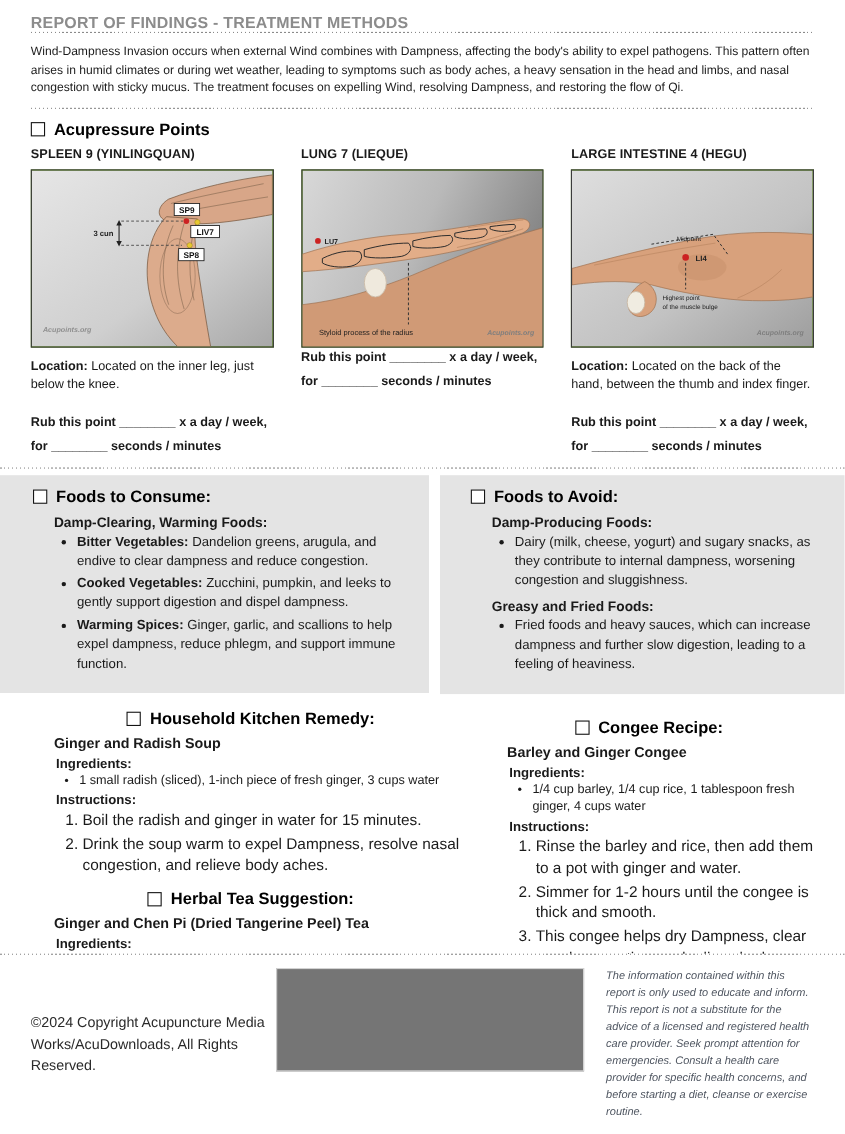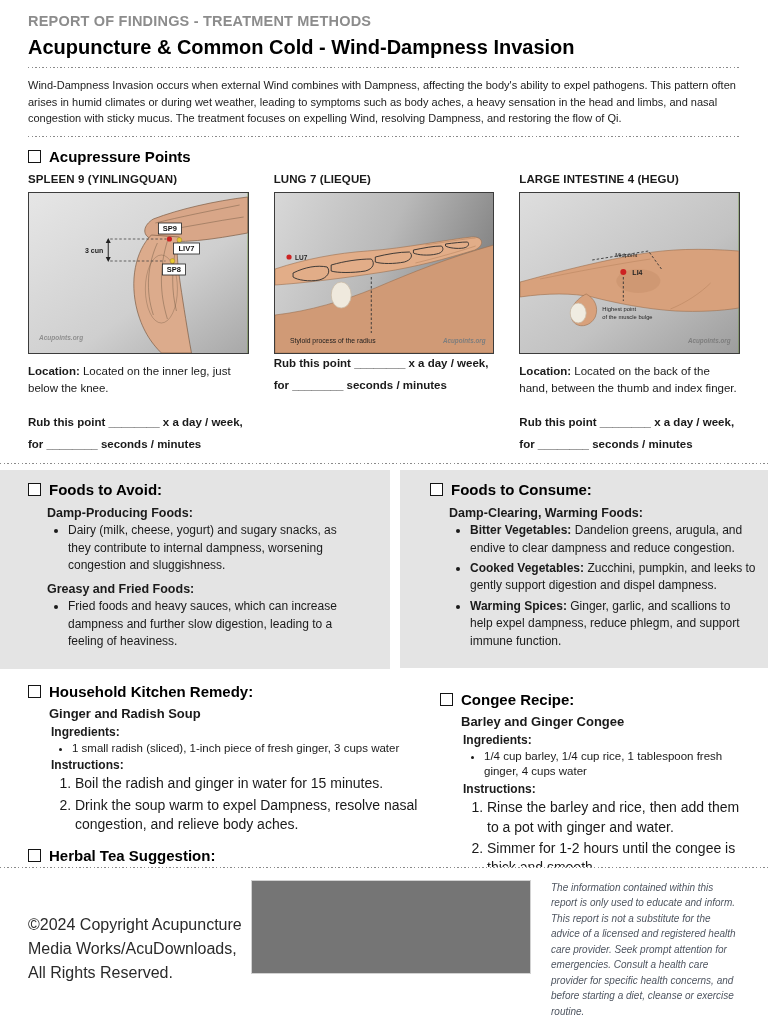--- a/index.html
+++ b/index.html
@@ -26,44 +26,43 @@
   .foods-row{display:grid;grid-template-columns:390px 368px;column-gap:10px;margin-top:5px;align-items:start;}
   .food-box{background:#e4e4e4;}
   .food-box.left{padding:11px 12px 15px 30px;}
   .food-box.right{padding:11px 30px 15px 28px;}
   .food-h{display:flex;align-items:center;}
   .food-sub{font-size:12.5px;font-weight:bold;margin:8px 0 2px 19px;}
   .food-ul{margin:2px 0 0 27px;padding-left:13px;font-size:12px;line-height:1.45;}
   .food-ul li{margin-bottom:3px;}
   .remedies{padding:12px 28px 0;font-size:11.5px;}
   .congee-float{float:right;width:300px;margin:10px 0 4px 12px;}
-  .rem-h{display:flex;align-items:center;}
+  .rem-h{display:flex;align-items:center;justify-content:center;}
   .recipe-name{font-size:13px;font-weight:bold;margin:6px 0 4px 21px;}
   .ing-label{font-size:12px;font-weight:bold;margin-left:23px;margin-top:2px;}
   .ing-ul{margin:2px 0 2px 32px;padding-left:12px;font-size:11.5px;line-height:1.38;}
   .ins-ol{margin:2px 0 0 34px;padding-left:13px;font-size:14px;line-height:1.38;}
   .ins-ol li{margin-bottom:2px;}
   .herbal{margin-top:13px;}
   .kitchen{padding-top:2px;}
   .footer-wrap{position:absolute;left:0;right:0;bottom:0;background:#fff;}
   .footer-row{display:flex;align-items:flex-start;padding:11px 28px 12px;}
-  .copyright{width:215px;font-size:16px;line-height:1.5;color:#2a2a2a;align-self:center;}
+  .copyright{width:215px;font-size:13px;line-height:1.5;color:#2a2a2a;align-self:center;}
   .placeholder-box{width:278px;height:92px;background:#757575;border:1px solid #d2d2d2;margin-left:8px;flex:0 0 auto;}
   .disclaimer{flex:1;margin-left:20px;font-size:10px;font-style:italic;color:#4e5560;line-height:1.55;}
   b.lead{font-weight:bold;}
   .wm{font-style:italic;font-weight:bold;}
 </style>
 </head>
 <body>
 
 <div class="page">
 
   <div class="pad">
     <div class="kicker">REPORT OF FINDINGS - TREATMENT METHODS</div>
-    <div class="title">Acupuncture &amp; Common Cold - Wind-Dampness Invasion</div>
   </div>
   <div class="dotted inset"></div>
   <div class="pad">
     <div class="intro">Wind-Dampness Invasion occurs when external Wind combines with Dampness, affecting the body's ability to expel pathogens. This pattern often arises in humid climates or during wet weather, leading to symptoms such as body aches, a heavy sensation in the head and limbs, and nasal congestion with sticky mucus. The treatment focuses on expelling Wind, resolving Dampness, and restoring the flow of Qi.</div>
   </div>
   <div class="dotted inset"></div>
 
   <div class="pad">
     <div class="sec-h acu-h">
       <span class="cb"></span><span>Acupressure Points</span>
@@ -192,44 +191,44 @@
           <b>Location:</b> <span>Located on the back of the hand, between the thumb and index finger.</span>
         </div>
         <div class="rub1">Rub this point ________ x a day / week,</div>
         <div class="rub2">for ________ seconds / minutes</div>
       </div>
     </div>
   </div>
 
   <div class="dotted foods-divider"></div>
   <div class="foods-row">
-    <div class="food-box right">
-      <div class="sec-h food-h">
-        <span class="cb"></span>
-          <span>Foods to Avoid:</span>
-      </div>
-      <div class="food-sub">Damp-Producing Foods:</div>
-      <ul class="food-ul">
-        <li>Dairy (milk, cheese, yogurt) and sugary snacks, as they contribute to internal dampness, worsening congestion and sluggishness.</li>
-      </ul>
-      <div class="food-sub">Greasy and Fried Foods:</div>
-      <ul class="food-ul">
-        <li>Fried foods and heavy sauces, which can increase dampness and further slow digestion, leading to a feeling of heaviness.</li>
-      </ul>
-    </div>
     <div class="food-box left">
       <div class="sec-h food-h">
         <span class="cb"></span>
           <span>Foods to Consume:</span>
       </div>
       <div class="food-sub">Damp-Clearing, Warming Foods:</div>
       <ul class="food-ul">
         <li><b class="lead">Bitter Vegetables:</b> <span>Dandelion greens, arugula, and endive to clear dampness and reduce congestion.</span></li>
         <li><b class="lead">Cooked Vegetables:</b> <span>Zucchini, pumpkin, and leeks to gently support digestion and dispel dampness.</span></li>
         <li><b class="lead">Warming Spices:</b> <span>Ginger, garlic, and scallions to help expel dampness, reduce phlegm, and support immune function.</span></li>
+      </ul>
+    </div>
+    <div class="food-box right">
+      <div class="sec-h food-h">
+        <span class="cb"></span>
+          <span>Foods to Avoid:</span>
+      </div>
+      <div class="food-sub">Damp-Producing Foods:</div>
+      <ul class="food-ul">
+        <li>Dairy (milk, cheese, yogurt) and sugary snacks, as they contribute to internal dampness, worsening congestion and sluggishness.</li>
+      </ul>
+      <div class="food-sub">Greasy and Fried Foods:</div>
+      <ul class="food-ul">
+        <li>Fried foods and heavy sauces, which can increase dampness and further slow digestion, leading to a feeling of heaviness.</li>
       </ul>
     </div>
   </div>
 
   <div class="remedies">
     <div class="congee-float">
       <div class="sec-h rem-h">
         <span class="cb"></span>
           <span>Congee Recipe:</span>
       </div>

